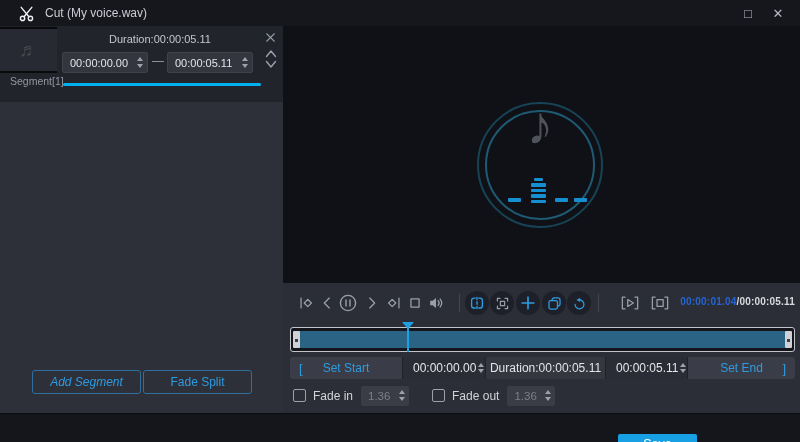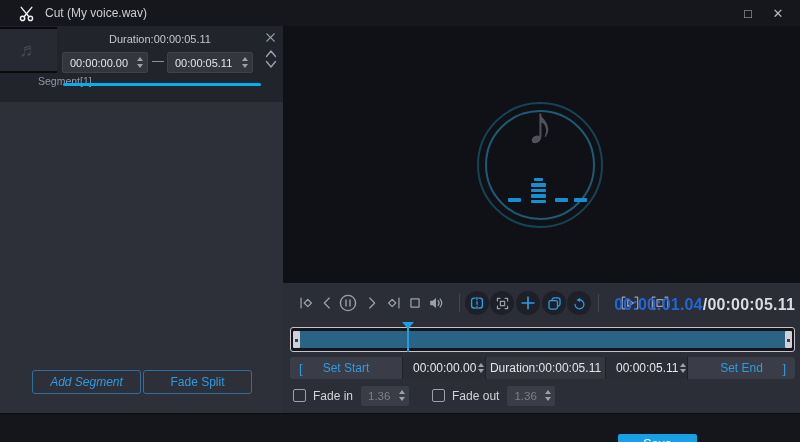--- a/index.html
+++ b/index.html
@@ -16,21 +16,21 @@
   .winbtn{width:20px;height:20px;display:flex;align-items:center;justify-content:center;
     color:#b4b7be;font-size:13px;cursor:default;}
 
   
   .left-panel{position:absolute;left:0;top:26px;width:283px;height:387px;background:#2d2f39;}
   .segment-item{position:absolute;left:0;top:0;width:283px;height:76px;background:#22242c;}
   .thumb{position:absolute;left:0;top:1px;width:57px;height:42px;background:#282a33;
     border-top:2px solid #0a0a0d;border-bottom:2px solid #0a0a0d;
     display:flex;align-items:center;justify-content:center;}
   .thumb-note{font-size:19px;color:#45484f;}
-  .seg-name{position:absolute;left:10px;top:49px;font-size:10.5px;color:#9496a0;margin-left:28px;}
+  .seg-name{position:absolute;left:10px;top:49px;font-size:10.5px;color:#9496a0;}
   .seg-duration{position:absolute;left:57px;top:7px;width:206px;text-align:center;
     font-size:11px;color:#c3c6cd;}
   .time-input{position:absolute;top:26px;width:86px;height:21px;background:#34363f;
     border:1px solid #3f414b;border-radius:2px;display:flex;align-items:center;box-sizing:border-box;}
   .time-input .ti-val{flex:1;padding-left:7px;font-size:11px;color:#e2e4e9;}
   .seg-dash{position:absolute;left:151px;top:28px;width:14px;text-align:center;color:#9b9ea6;font-size:12px;}
   .seg-progress{position:absolute;left:63px;top:57px;width:198px;height:3px;border-radius:2px;}
   .seg-x{position:absolute;left:265px;top:6px;}
   .seg-up{position:absolute;left:265px;top:23px;}
   .seg-dn{position:absolute;left:265px;top:34px;}
@@ -50,21 +50,21 @@
 
   
   .controls{position:absolute;left:283px;top:283px;width:517px;height:130px;background:#2b2d37;}
   .tbi{position:absolute;top:11px;width:18px;height:18px;cursor:default;}
   .tbi svg,.tbc svg{display:block;}
   .tbc{position:absolute;top:8px;width:24px;height:24px;border-radius:50%;background:#1e2029;
     display:flex;align-items:center;justify-content:center;cursor:default;}
   .tb-sep{position:absolute;top:11px;width:1px;height:18px;background:#43454f;}
   .gstroke{stroke:#9aa0ab;fill:none;stroke-width:1.4;stroke-linecap:round;stroke-linejoin:round;}
   .bstroke{stroke:#2e9ce0;fill:none;stroke-width:1.5;stroke-linecap:round;stroke-linejoin:round;}
-  .time-display{position:absolute;right:5px;top:13px;font-size:16px;font-weight:bold;letter-spacing:0.2px;margin-left:41px;}
+  .time-display{position:absolute;right:5px;top:13px;font-size:10px;font-weight:bold;letter-spacing:0.2px;margin-left:41px;}
   .time-display .cur{color:#2565d2;}
   .time-display .sep,.time-display .tot{color:#d9dbe0;font-weight:bold;}
 
   
   .timeline{position:absolute;left:7px;top:44px;width:505px;height:25px;background:#15161b;
     border:1px solid #c2c4ca;border-radius:3px;box-sizing:border-box;}
   .tl-fill{position:absolute;left:3px;right:3px;top:3px;bottom:3px;border-radius:1px;}
   .tl-handle{position:absolute;top:3px;bottom:3px;width:7px;background:#cfd1d6;border-radius:1px;}
   .tl-handle.left{left:2px;}
   .tl-handle.right{right:2px;}

